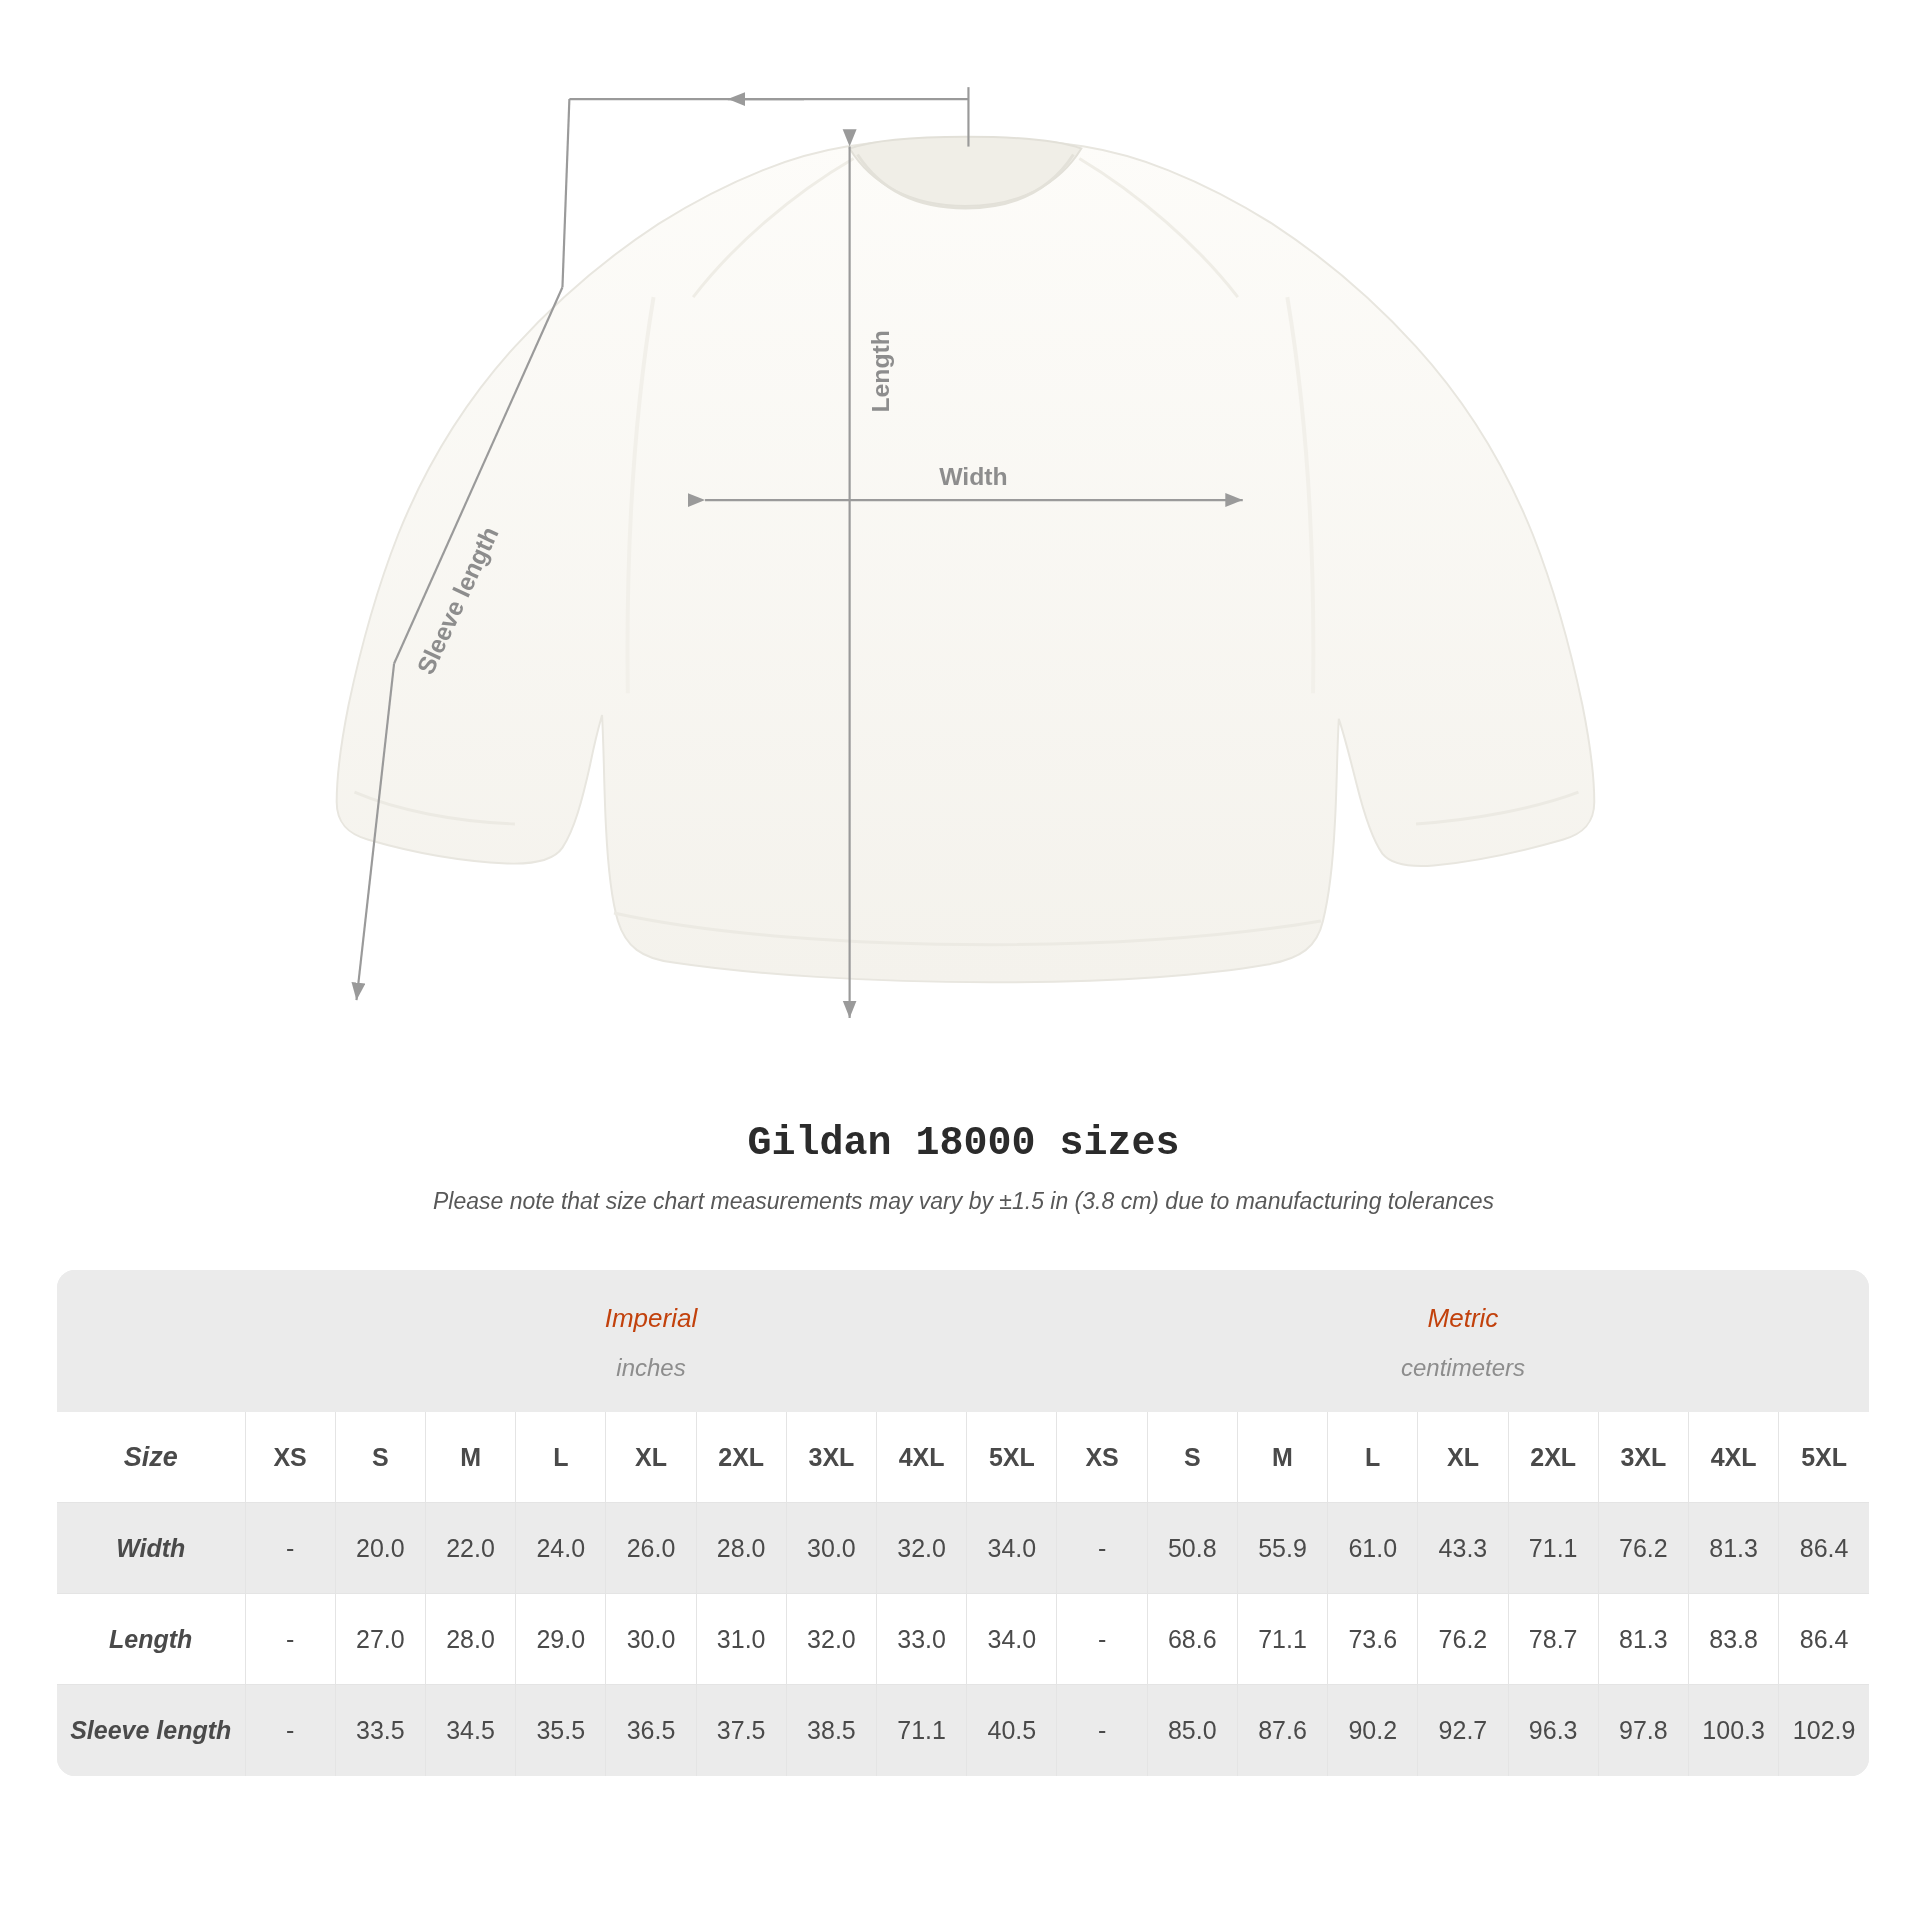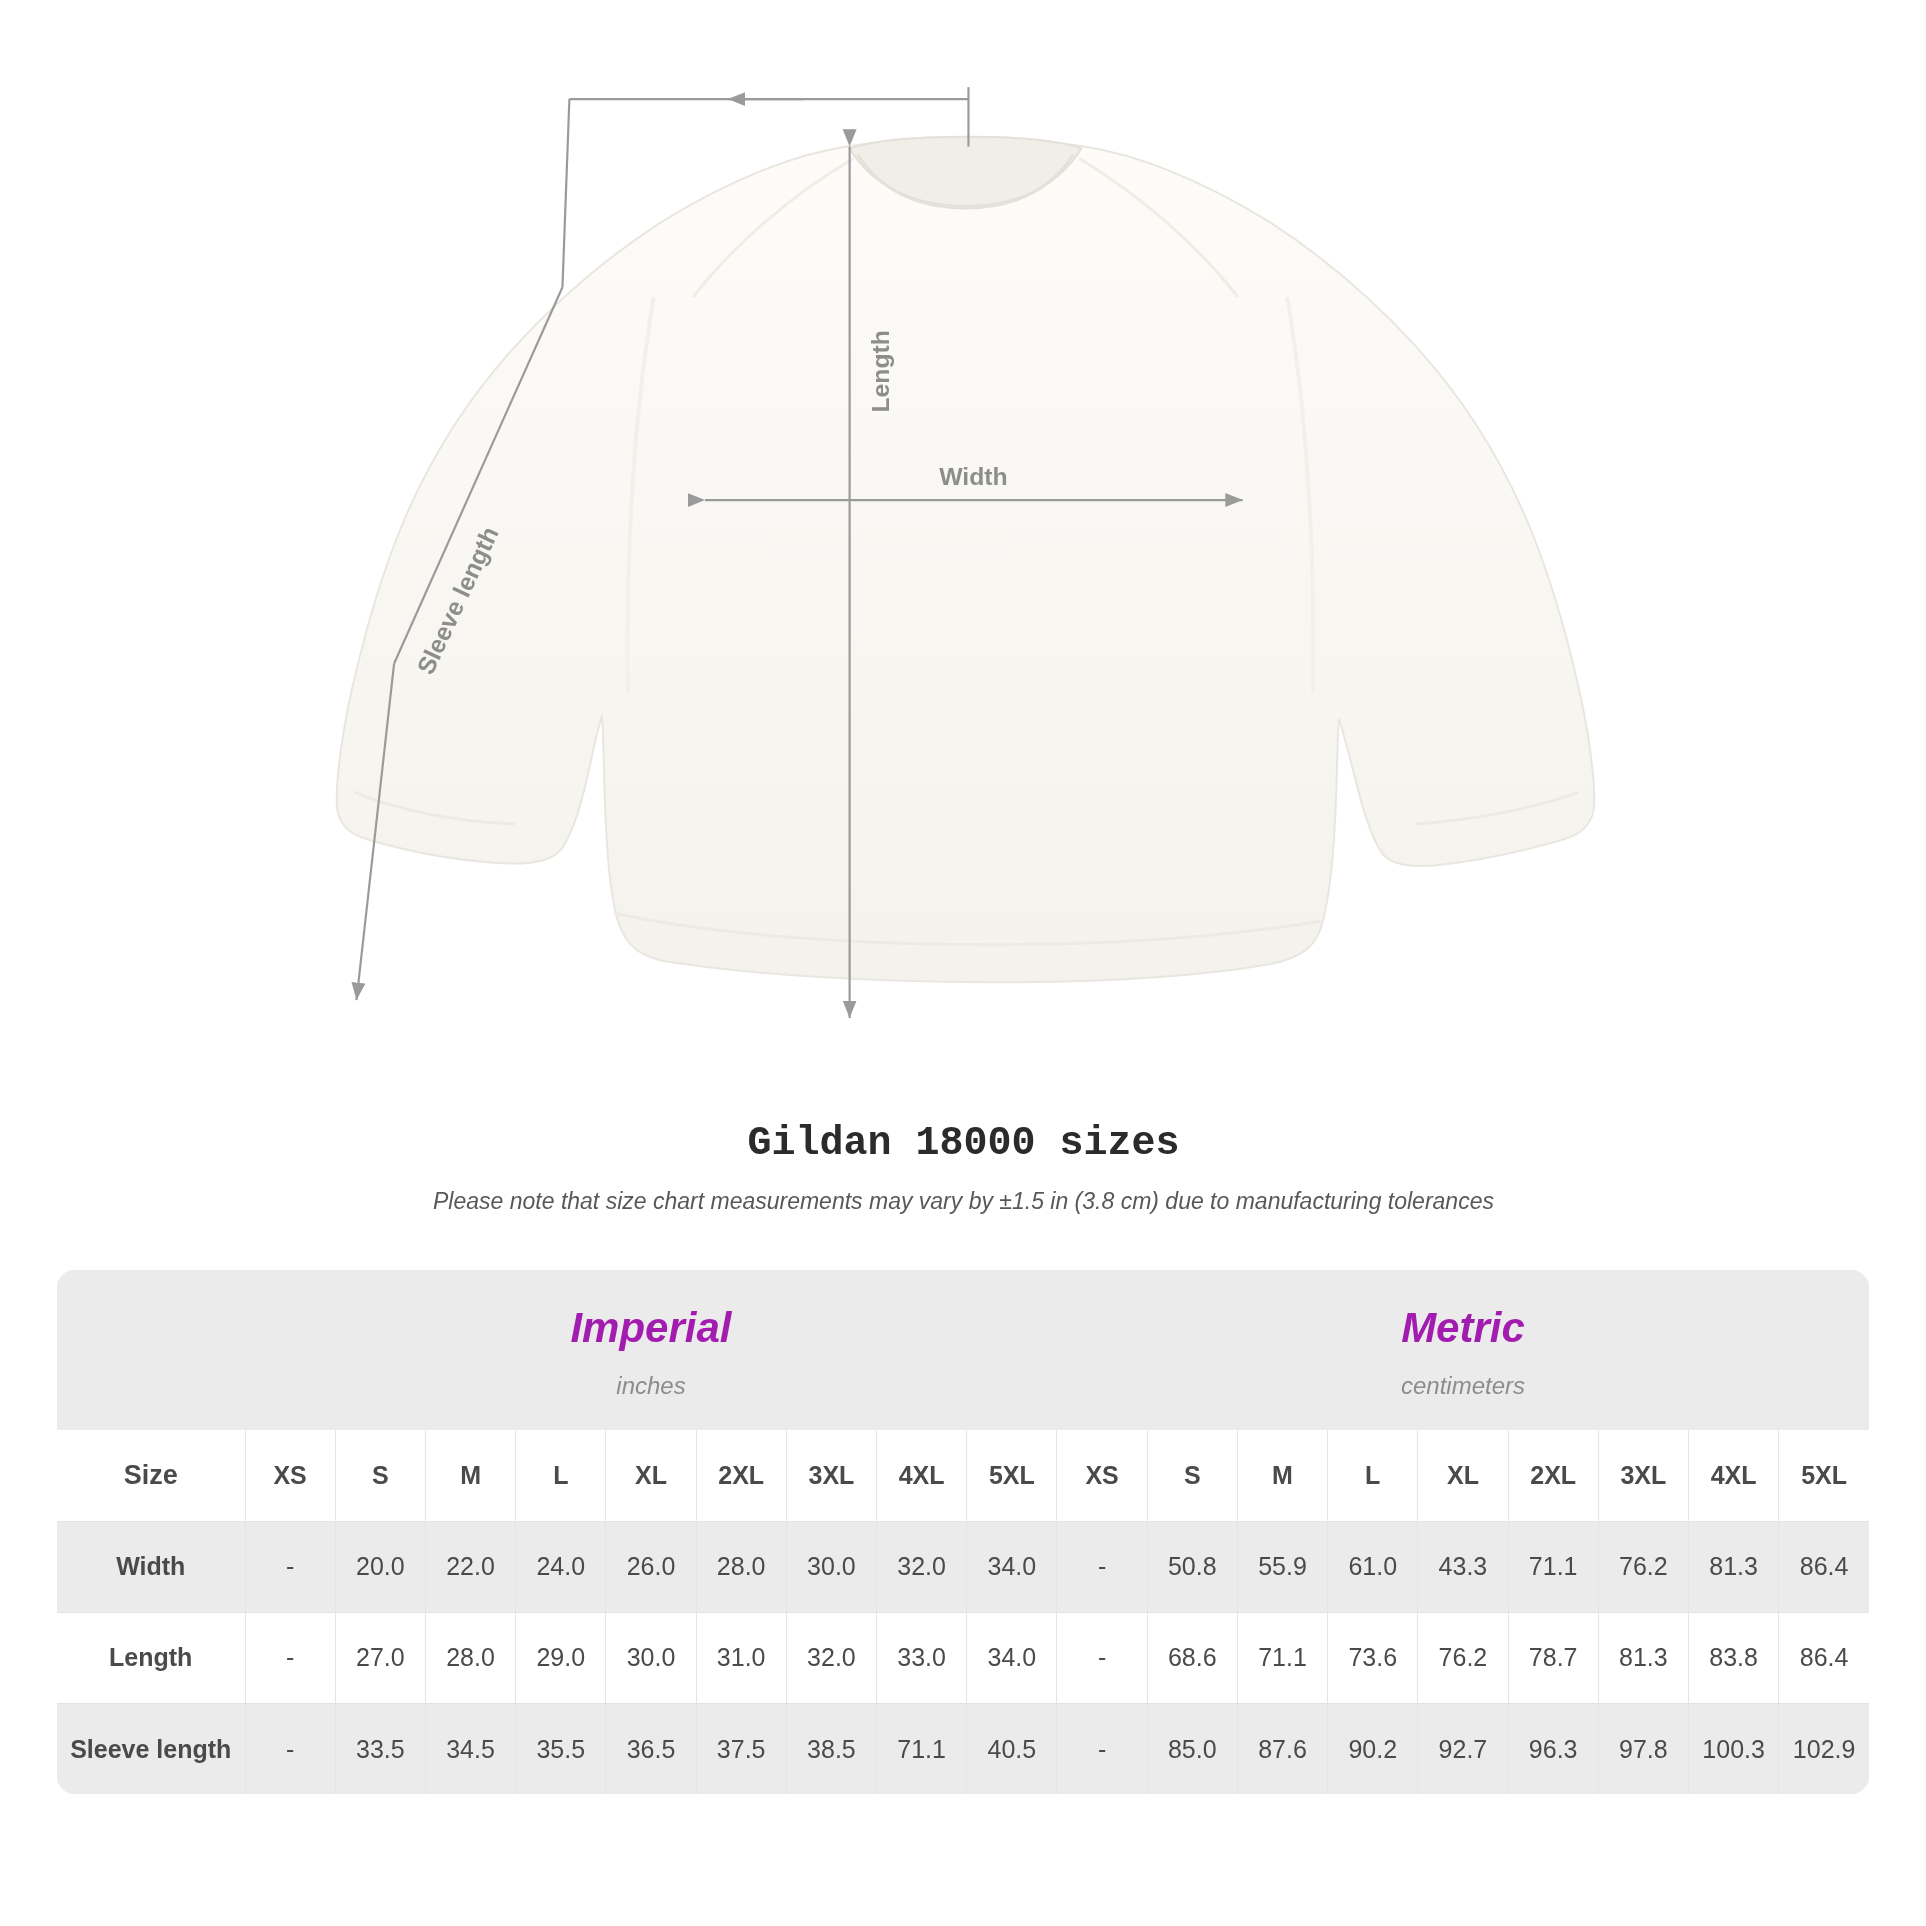--- a/index.html
+++ b/index.html
@@ -66,24 +66,24 @@
     font-size: 25px;
     color: #4a4a4a;
   }
   
   .banner-cell {
     background: #ebebeb;
     padding: 34px 0 30px 0;
     border: none;
   }
   .banner-sys {
-    font-size: 42px;
-    font-weight: bold;
+    font-size: 26px;
+    font-weight: normal;
     font-style: italic;
-    color: #a21caf;
+    color: #c2410c;
     line-height: 1.15;
   }
   .banner-unit {
     font-size: 24px;
     font-style: italic;
     color: #8d8d8d;
     margin-top: 20px;
   }
 
   
@@ -103,20 +103,21 @@
     border-right: 1px solid #e4e4e4;
     border-top: 1px solid #e4e4e4;
   }
   tr.data-row td:last-child { border-right: none; }
   tr.data-row.odd td { background: #ebebeb; }
   tr.data-row.even td { background: #ffffff; }
   td.rowlabel {
     font-weight: bold;
     font-size: 27px;
     color: #4a4a4a;
+    font-style: italic;
   }
   col.c-label { width: 188px; }
 </style>
 </head>
 <body>
 
 <div class="page">
 
   <div class="illus">
     <svg width="1927" height="1119" viewBox="0 0 1946 1130" xmlns="http://www.w3.org/2000/svg">

